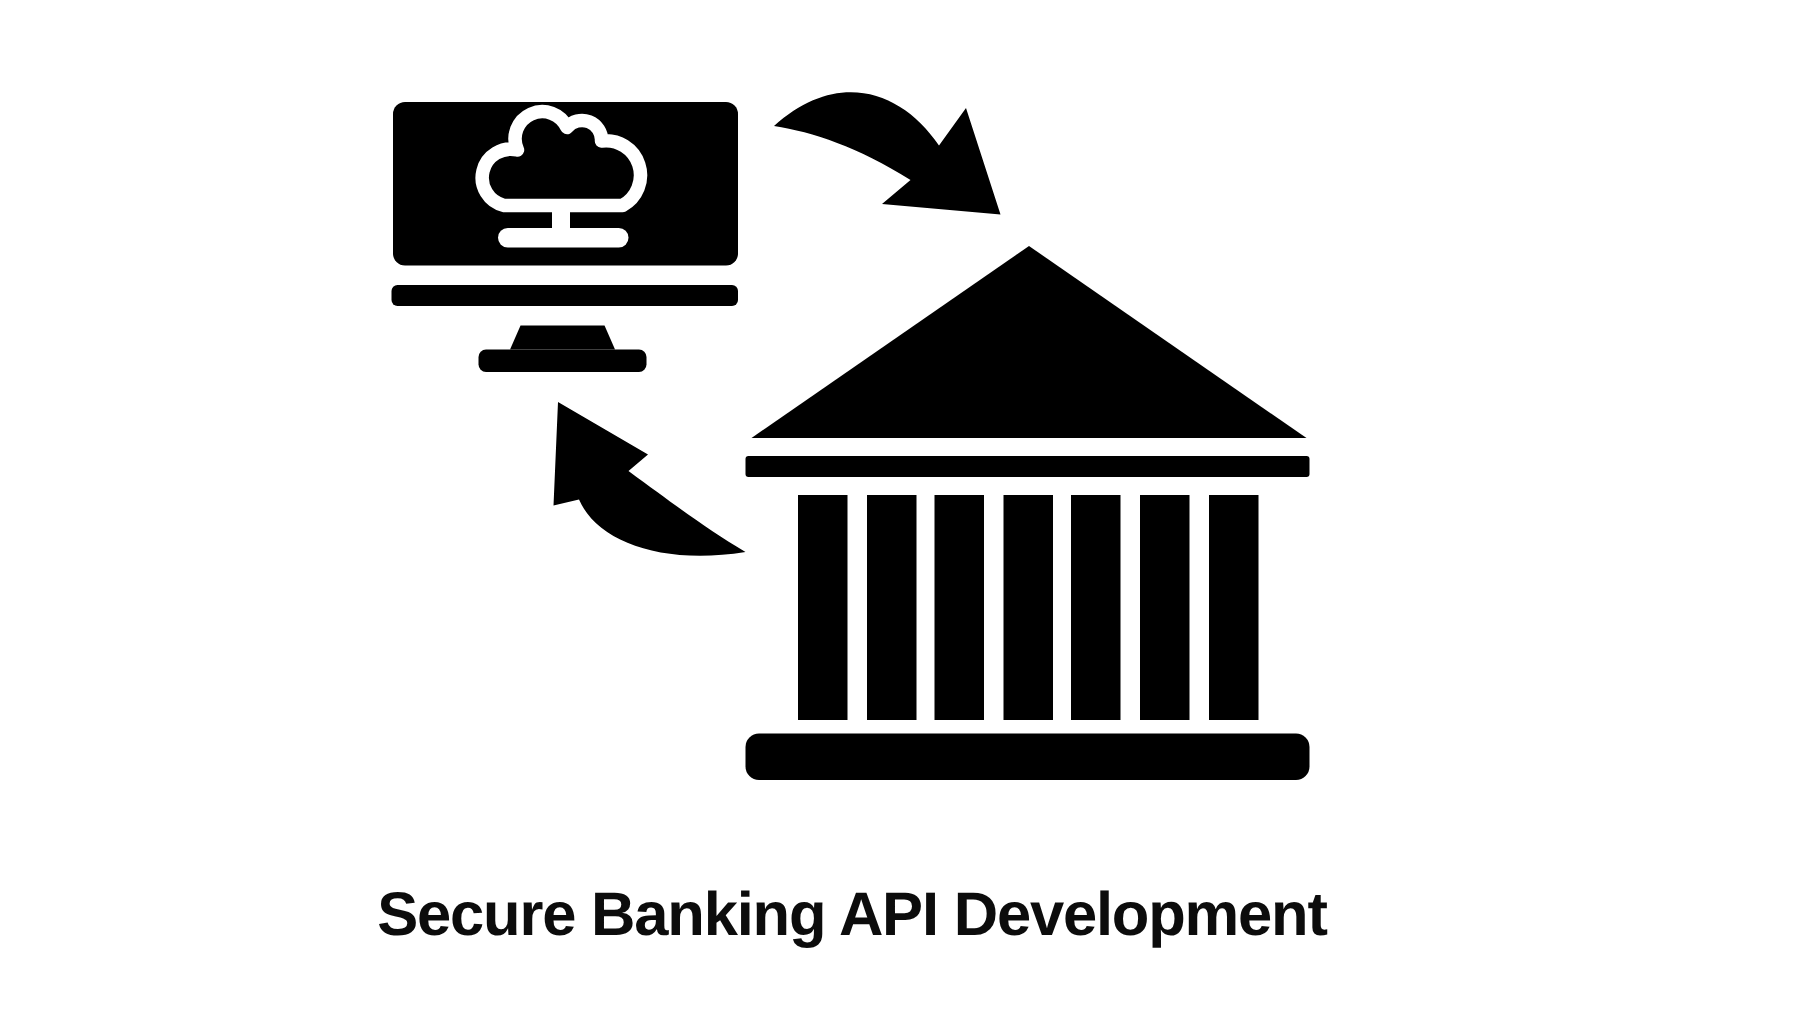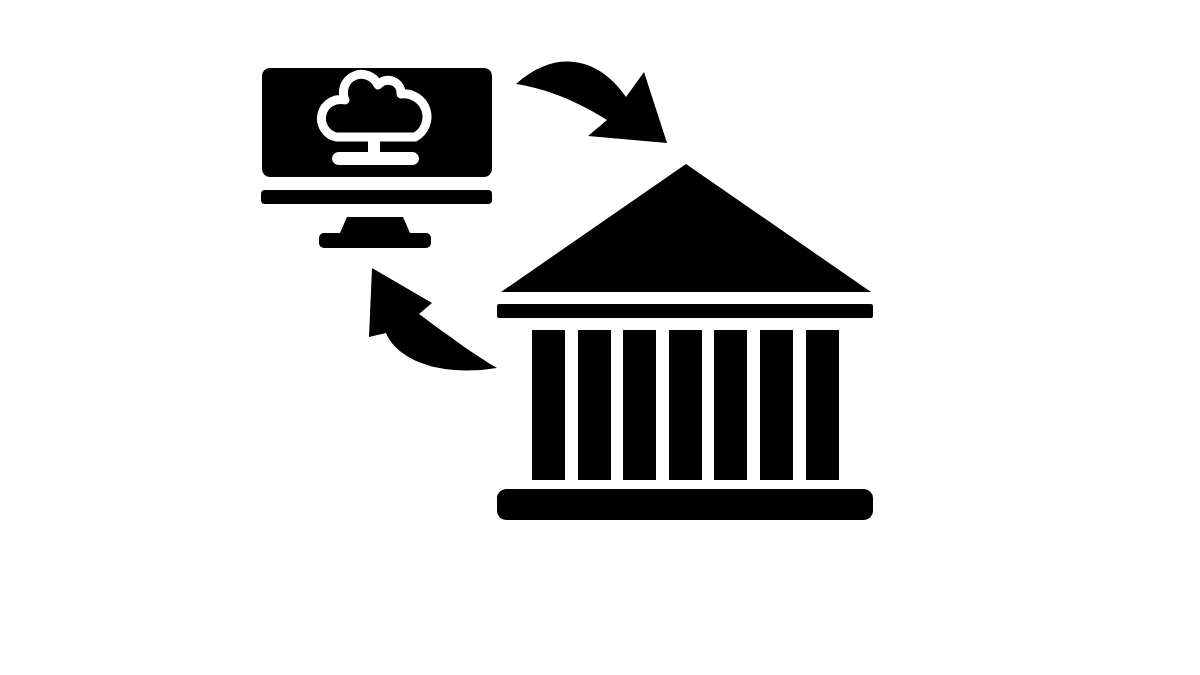--- a/index.html
+++ b/index.html
@@ -72,14 +72,15 @@
       <rect class="ink" x="760" y="330" width="33" height="150"></rect>
       <rect class="ink" x="806" y="330" width="33" height="150"></rect>
     </g>
     <rect class="ink" x="497" y="489" width="376" height="31" rx="9"></rect>
   </svg>
 
   <svg id="arrow-bottom" class="icon-svg" viewBox="358 256 145 126" xmlns="http://www.w3.org/2000/svg" aria-hidden="true">
     <path class="ink" d="M497,368 C441,377 398,361 386,333 L369,337 L372,268 L432,303 L419,314 C453,339 472,353 497,368 Z"></path>
   </svg>
 
+  <div class="caption">Secure Banking API Development</div>
 
 </div>
 
 </body></html>

